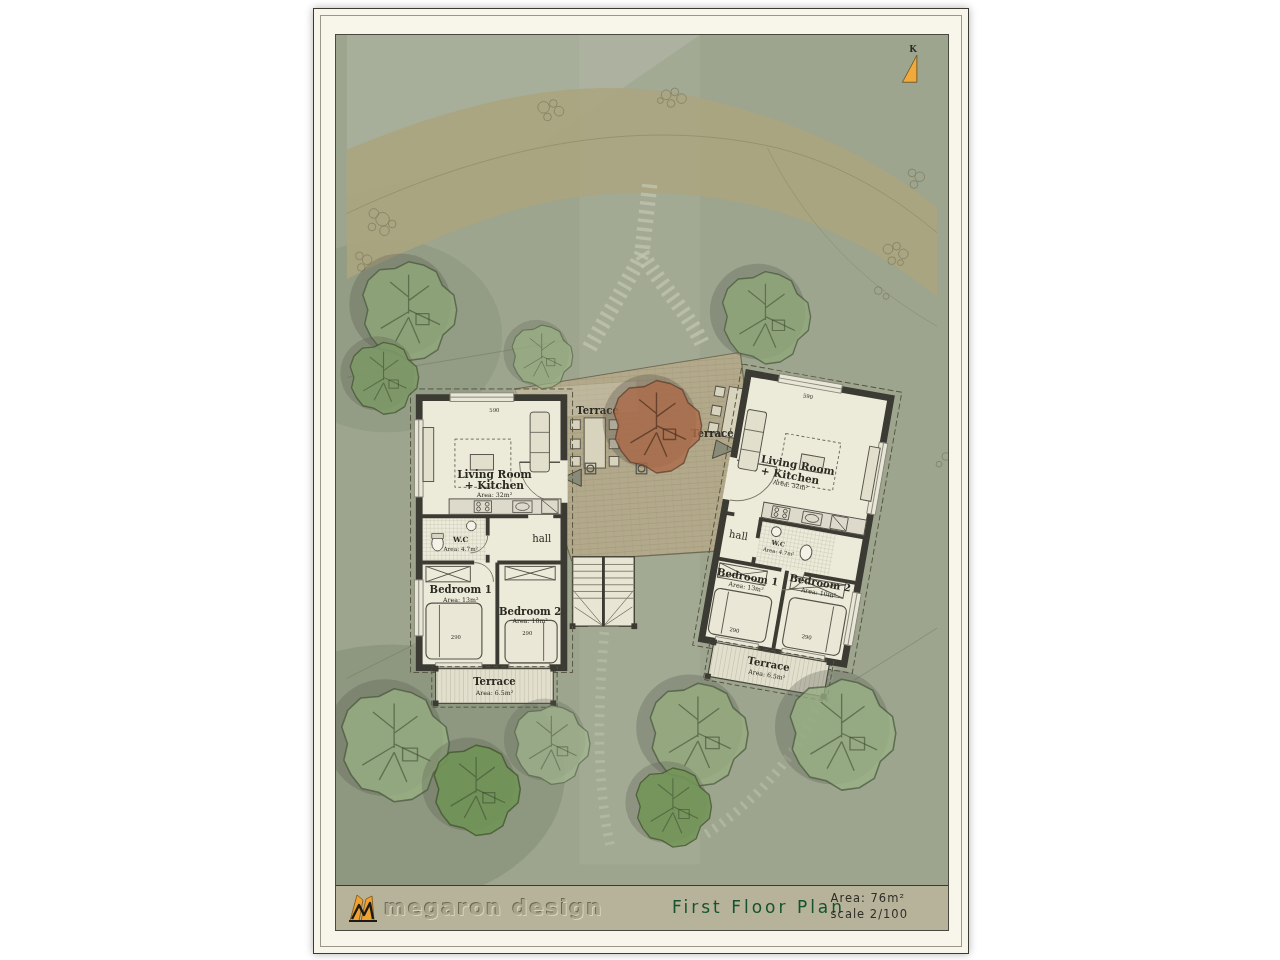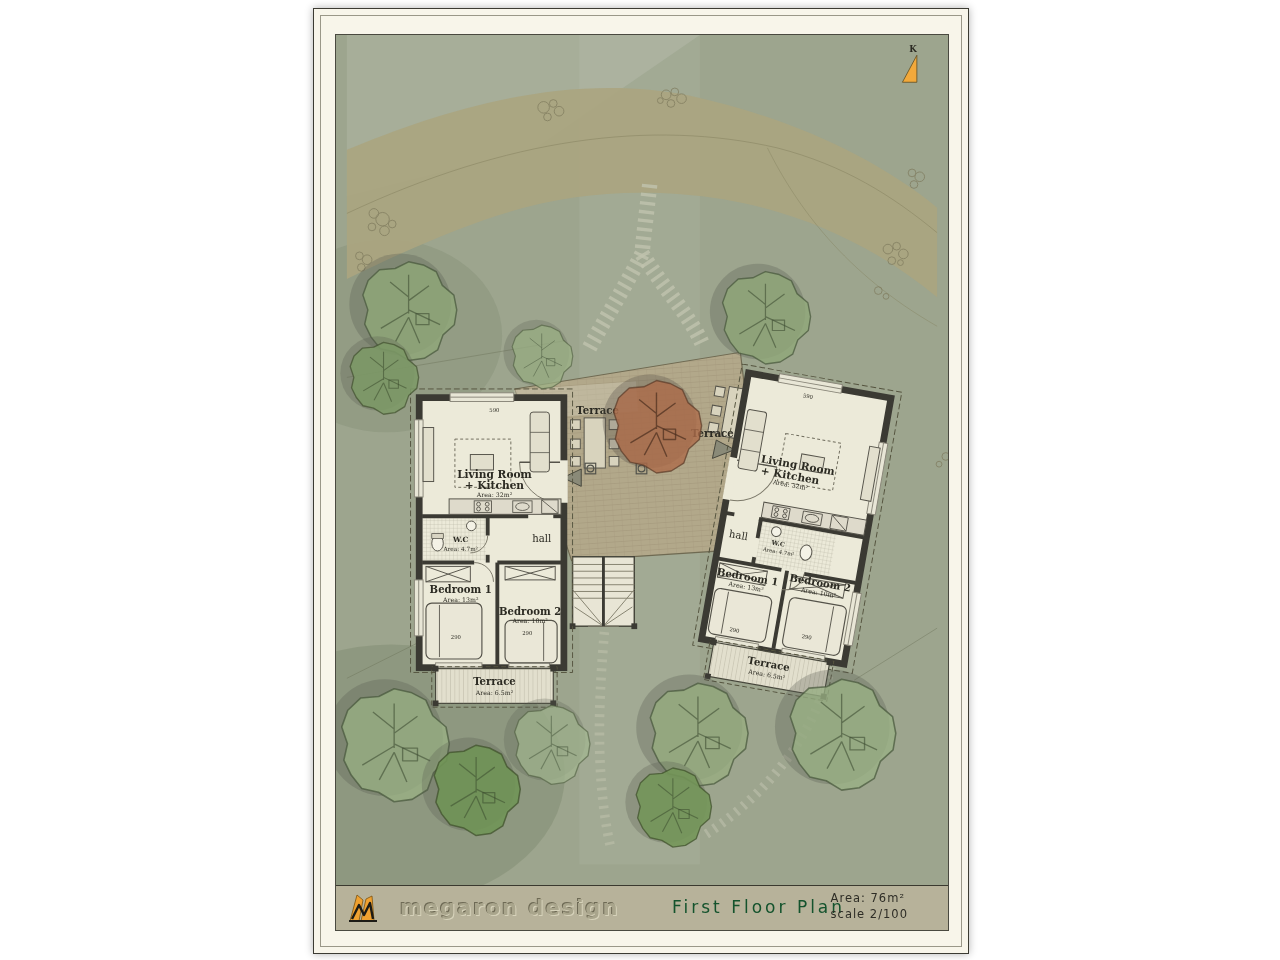--- a/index.html
+++ b/index.html
@@ -9,21 +9,21 @@
          border:1.5px solid #3c3b33;box-shadow:0 0 8px rgba(0,0,0,.30);}
   #innerframe{position:absolute;left:6px;top:6px;right:6px;bottom:6px;border:1px solid #9a9788;}
   #canvasbox{position:absolute;left:21px;top:25px;width:612px;height:895px;background:#9da58e;
          border:1px solid #4a4940;overflow:hidden;}
   #planSvg{position:absolute;left:0;top:0;}
   #watermark{position:absolute;left:116px;top:400px;font-size:64px;font-weight:bold;
          color:rgba(252,252,244,0.42);letter-spacing:1px;white-space:nowrap;pointer-events:none;}
   
   #titlebar{position:absolute;left:0;right:0;bottom:0;height:44px;background:#b7b29a;
          border-top:1.5px solid #3a392f;}
-  #brandwrap{position:absolute;left:10px;top:5px;display:flex;align-items:center;gap:20px;}
+  #brandwrap{position:absolute;left:10px;top:5px;display:flex;align-items:center;gap:4px;}
   .brand{font-size:21px;font-weight:bold;letter-spacing:2px;color:#a9a58c;
          text-shadow:1px 1px 0 #d6d2ba,-1px -1px 0 #6e6a55;}
   .plan-title{position:absolute;left:336px;top:11px;font-size:17px;color:#14532d;letter-spacing:3px;}
   .meta{position:absolute;right:40px;top:4px;font-size:11.5px;color:#2e2d26;line-height:16px;letter-spacing:1px;}
   text{font-family:"DejaVu Serif",serif;}
 </style>
 </head>
 <body>
 
 <div id="stage">

